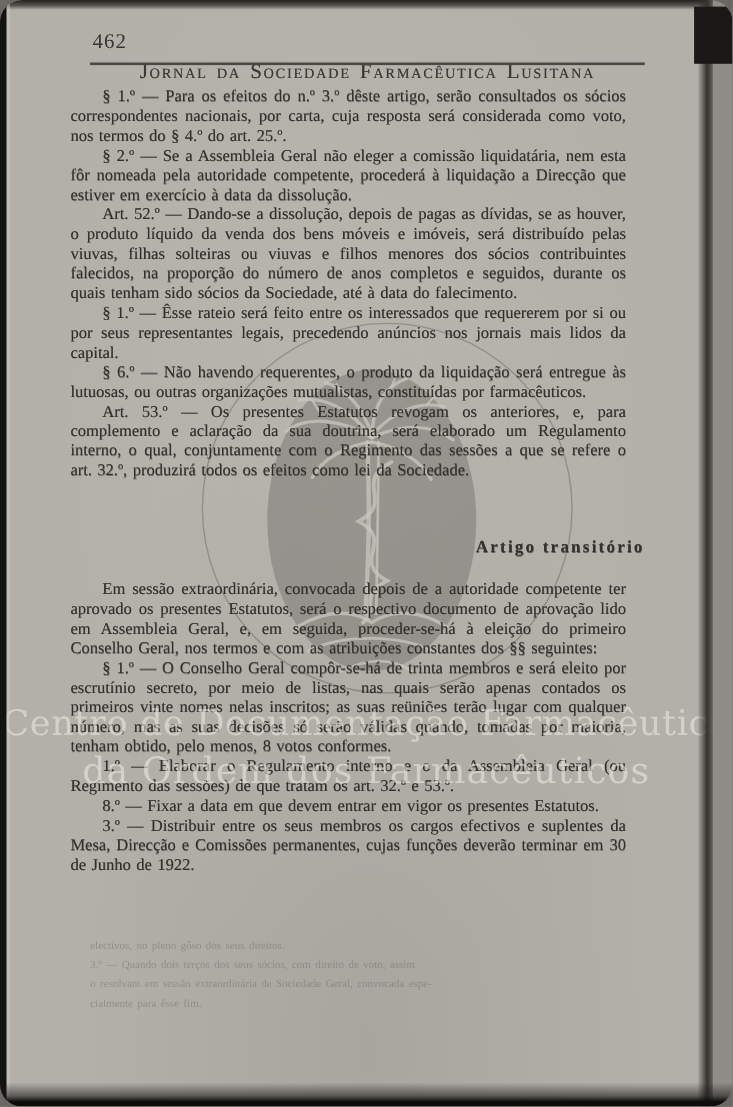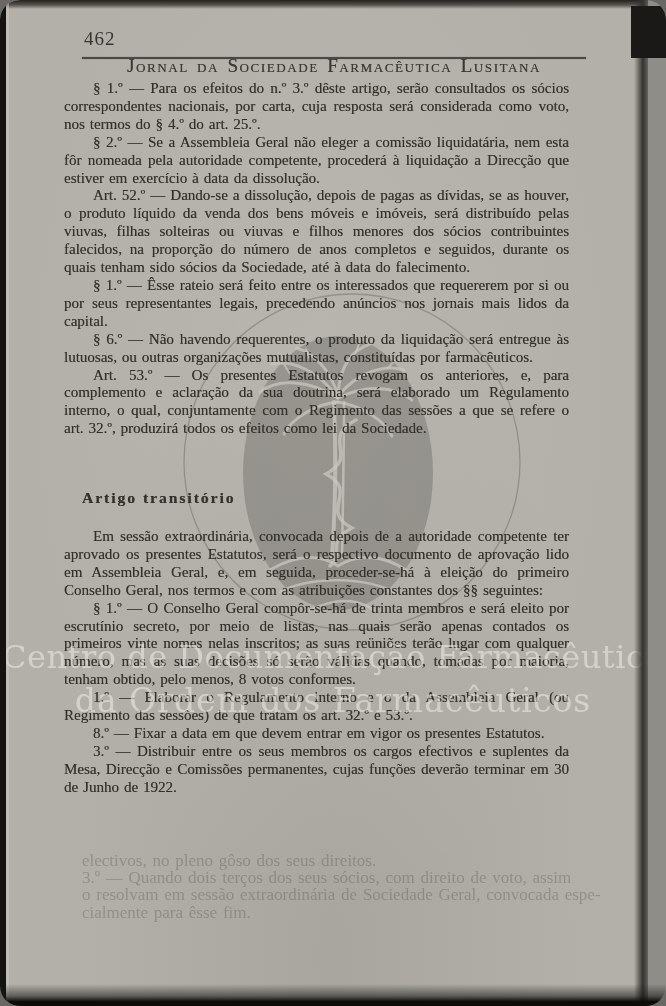--- a/index.html
+++ b/index.html
@@ -34,37 +34,37 @@
     font-size:15px;line-height:17.9px;color:#32302a;
     text-align:justify;
     text-shadow:.3px .3px .4px rgba(47,45,40,.5);
     word-spacing:1.2px;
   }
   .block p{margin:0;text-indent:29px;}
   .block1{top:80px;}
   .block2{top:528px;}
   .heading{
     position:absolute;left:82px;top:489px;width:504px;margin:0;
-    text-align:left;font-size:15.5px;font-weight:bold;letter-spacing:2px;
+    text-align:right;font-size:15.5px;font-weight:bold;letter-spacing:2px;
     color:#33312b;text-shadow:.3px .3px .5px rgba(47,45,40,.6);
   }
   
   .watermark{
     position:absolute;left:0;top:638px;width:666px;text-align:center;
     color:rgba(238,236,229,.55);
     font-family:"DejaVu Serif","Liberation Serif",serif;
     filter:blur(.3px);
     pointer-events:none;
   }
   .wm1{font-size:32px;letter-spacing:.5px;white-space:nowrap;}
   .wm2{font-size:33px;letter-spacing:1px;margin-top:5px;white-space:nowrap;}
   
   .bleed{
     position:absolute;left:82px;top:852px;width:520px;
-    font-size:17px;line-height:17.2px;
+    font-size:10px;line-height:17.2px;
     color:rgba(73,71,64,.30);
     filter:blur(.45px);
     word-spacing:1.5px;
   }
   .bleed div{white-space:nowrap;}
   
   .edge-top{position:absolute;left:0;top:0;width:666px;height:9px;background:linear-gradient(#232220,#55534e 55%,rgba(130,127,120,0));}
   .edge-left{position:absolute;left:0;top:0;width:6px;height:1006px;background:#131311;}
   .edge-left-hl{position:absolute;left:6px;top:0;width:3px;height:1006px;background:rgba(205,202,195,.5);}
   .gutter-right{position:absolute;left:634px;top:0;width:16px;height:1006px;

